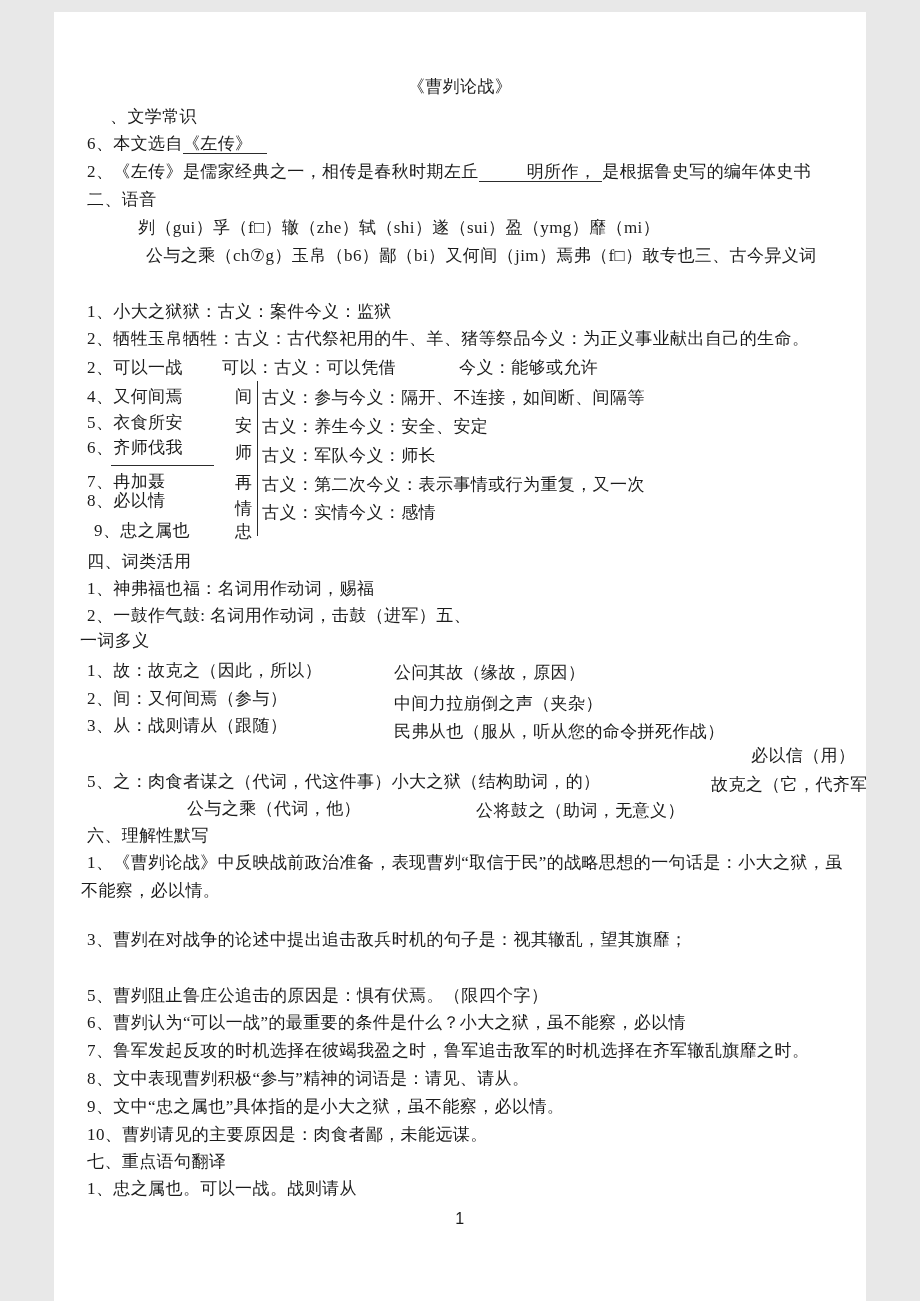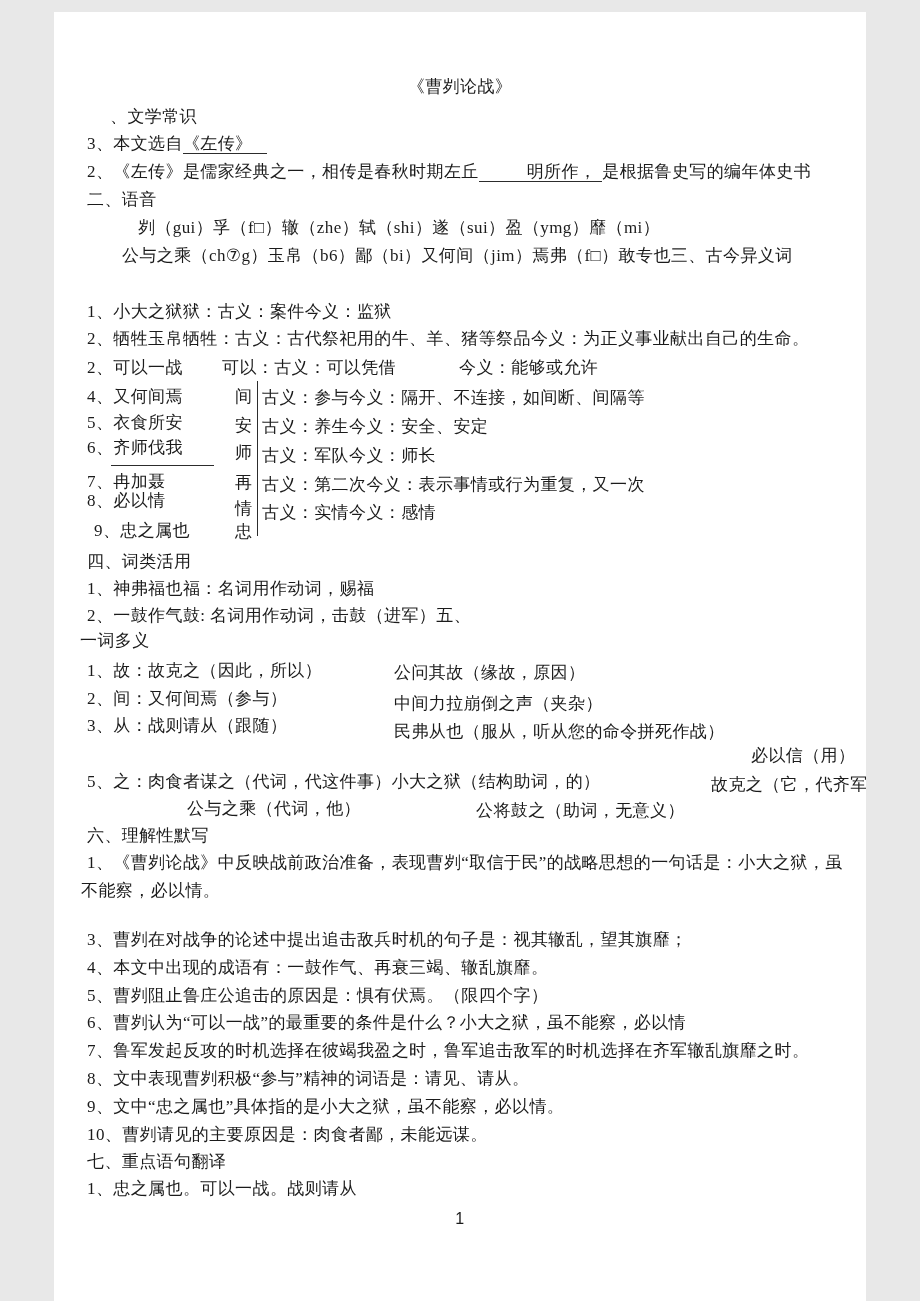--- a/index.html
+++ b/index.html
@@ -30,27 +30,27 @@
 </style>
 </head>
 <body>
 
 <div class="page">
 
   <div class="ln center" style="top:64px">《曹刿论战》</div>
 
   <div class="ln" style="left:56px; top:94px">、文学常识</div>
 
-  <div class="ln" style="left:33px; top:121px"><span>3、本文选自</span><span class="u u-ext1">《左传》</span></div>
+  <div class="ln" style="left:33px; top:121px"><span>6、本文选自</span><span class="u u-ext1">《左传》</span></div>
 
   <div class="ln" style="left:33px; top:149px"><span>2、《左传》是儒家经典之一，相传是春秋时期左丘</span><span class="u u-ext2">明所作，</span><span>是根据鲁史写的编年体史书</span></div>
 
   <div class="ln" style="left:33px; top:177px">二、语音</div>
   <div class="ln" style="left:84px; top:205px">刿（gui）孚（f□）辙（zhe）轼（shi）遂（sui）盈（ymg）靡（mi）</div>
-  <div class="ln" style="left:68px; top:233px">公与之乘（ch⑦g）玉帛（b6）鄙（bi）又何间（jim）焉弗（f□）敢专也三、古今异义词</div>
+  <div class="ln" style="left:92px; top:233px">公与之乘（ch⑦g）玉帛（b6）鄙（bi）又何间（jim）焉弗（f□）敢专也三、古今异义词</div>
 
   <div class="ln" style="left:33px; top:289px">1、小大之狱狱：古义：案件今义：监狱</div>
   <div class="ln" style="left:33px; top:316px">2、牺牲玉帛牺牲：古义：古代祭祀用的牛、羊、猪等祭品今义：为正义事业献出自己的生命。</div>
 
   <div class="ln" style="left:33px; top:345px">2、可以一战</div>
   <div class="ln" style="left:168px; top:345px">可以：古义：可以凭借</div>
   <div class="ln" style="left:405px; top:345px">今义：能够或允许</div>
 
   <div class="ln" style="left:33px; top:374px">4、又何间焉</div>
   <div class="ln" style="left:181px; top:374px">间</div>
@@ -98,21 +98,20 @@
   <div class="ln" style="left:33px; top:759px">5、之：肉食者谋之（代词，代这件事）小大之狱（结构助词，的）</div>
   <div class="ln" style="left:657px; top:762px">故克之（它，代齐军）</div>
 
   <div class="ln" style="left:133px; top:786px">公与之乘（代词，他）</div>
   <div class="ln" style="left:422px; top:788px">公将鼓之（助词，无意义）</div>
 
   <div class="ln" style="left:33px; top:813px">六、理解性默写</div>
   <div class="ln" style="left:33px; top:840px">1、《曹刿论战》中反映战前政治准备，表现曹刿“取信于民”的战略思想的一句话是：小大之狱，虽</div>
   <div class="ln" style="left:27px; top:868px">不能察，必以情。</div>
   <div class="ln" style="left:33px; top:917px">3、曹刿在对战争的论述中提出追击敌兵时机的句子是：视其辙乱，望其旗靡；</div>
-  <div class="ln" style="left:33px; top:945px">4、本文中出现的成语有：一鼓作气、再衰三竭、辙乱旗靡。</div>
   <div class="ln" style="left:33px; top:973px">5、曹刿阻止鲁庄公追击的原因是：惧有伏焉。（限四个字）</div>
   <div class="ln" style="left:33px; top:1000px">6、曹刿认为“可以一战”的最重要的条件是什么？小大之狱，虽不能察，必以情</div>
   <div class="ln" style="left:33px; top:1028px">7、鲁军发起反攻的时机选择在彼竭我盈之时，鲁军追击敌军的时机选择在齐军辙乱旗靡之时。</div>
   <div class="ln" style="left:33px; top:1056px">8、文中表现曹刿积极“参与”精神的词语是：请见、请从。</div>
   <div class="ln" style="left:33px; top:1084px">9、文中“忠之属也”具体指的是小大之狱，虽不能察，必以情。</div>
   <div class="ln" style="left:33px; top:1112px">10、曹刿请见的主要原因是：肉食者鄙，未能远谋。</div>
 
   <div class="ln" style="left:33px; top:1139px">七、重点语句翻译</div>
   <div class="ln" style="left:33px; top:1166px">1、忠之属也。可以一战。战则请从</div>
 

